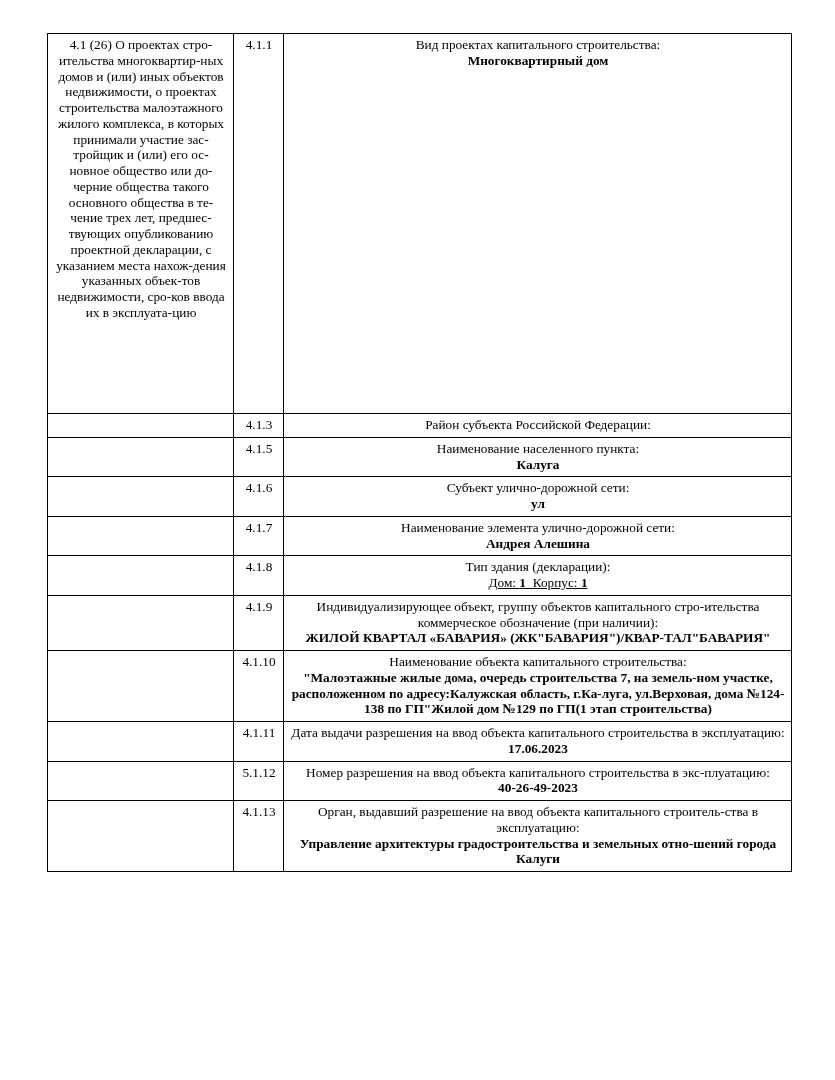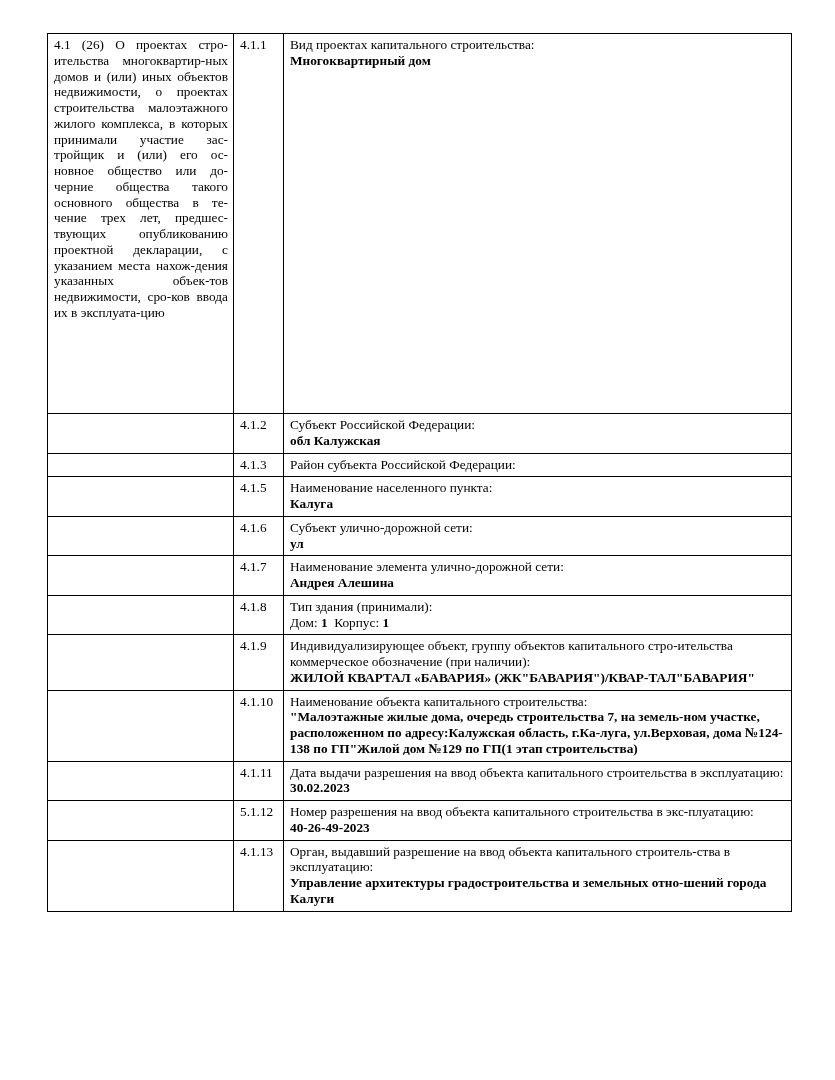--- a/index.html
+++ b/index.html
@@ -24,20 +24,21 @@
     border-collapse: collapse;
     width: 744px;
     table-layout: fixed;
   }
   table.decl td {
     border: 1px solid #000000;
     vertical-align: top;
     padding: 3px 5px 4px 6px;
     font-size: 13.3px;
     line-height: 1.185;
+    text-align: center;
   }
   col.c1 { width: 186px; }
   col.c2 { width: 50px; }
   col.c3 { width: 508px; }
 
   td.desc {
     font-size: 13.3px;
     line-height: 1.19;
     text-align: justify;
     hyphens: manual;
@@ -59,20 +60,21 @@
   .label {
     font-weight: normal;
     display: block;
   }
   .value {
     font-weight: bold;
     display: block;
   }
   .inline-pairs {
     display: block;
+    text-decoration: underline;
   }
   .inline-pairs .lbl { font-weight: normal; }
   .inline-pairs .vl { font-weight: bold; }
   .empty-cell { padding: 0; }
   .tall { height: 372px; }
 </style>
 </head>
 <body>
 
 <div class="page">
@@ -85,28 +87,20 @@
     <tbody>
       <tr>
         <td class="desc tall" rowspan="1">4.1 (26) О проектах стро-ительства многоквартир-ных домов и (или) иных объектов недвижимости, о проектах строительства малоэтажного жилого комплекса, в которых принимали участие зас-тройщик и (или) его ос-новное общество или до-черние общества такого основного общества в те-чение трех лет, предшес-твующих опубликованию проектной декларации, с указанием места нахож-дения указанных объек-тов недвижимости, сро-ков ввода их в эксплуата-цию</td>
         <td class="code">4.1.1</td>
         <td class="val">
           <span class="label">Вид проектах капитального строительства:</span>
           <span class="value">Многоквартирный дом</span>
         </td>
       </tr>
 
-      <tr>
-        <td class="empty-cell"></td>
-        <td class="code">4.1.2</td>
-        <td class="val">
-          <span class="label">Субъект Российской Федерации:</span>
-          <span class="value">обл Калужская</span>
-        </td>
-      </tr>
 
       <tr>
         <td class="empty-cell"></td>
         <td class="code">4.1.3</td>
         <td class="val">
           <span class="label">Район субъекта Российской Федерации:</span>
         </td>
       </tr>
 
 
@@ -134,21 +128,21 @@
         <td class="val">
           <span class="label">Наименование элемента улично-дорожной сети:</span>
           <span class="value">Андрея Алешина</span>
         </td>
       </tr>
 
       <tr>
         <td class="empty-cell"></td>
         <td class="code">4.1.8</td>
         <td class="val">
-          <span class="label">Тип здания (принимали):</span>
+          <span class="label">Тип здания (декларации):</span>
           <span class="inline-pairs">
             <span class="lbl">Дом: </span><span class="vl">1</span><span class="lbl">&nbsp;&nbsp;</span><span class="lbl">Корпус: </span><span class="vl">1</span>
           </span>
         </td>
       </tr>
 
       <tr>
         <td class="empty-cell"></td>
         <td class="code">4.1.9</td>
         <td class="val">
@@ -164,21 +158,21 @@
           <span class="label">Наименование объекта капитального строительства:</span>
           <span class="value">"Малоэтажные жилые дома, очередь строительства 7, на земель-ном участке, расположенном по адресу:Калужская область, г.Ка-луга, ул.Верховая, дома №124-138 по ГП"Жилой дом №129 по ГП(1 этап строительства)</span>
         </td>
       </tr>
 
       <tr>
         <td class="empty-cell"></td>
         <td class="code">4.1.11</td>
         <td class="val">
           <span class="label">Дата выдачи разрешения на ввод объекта капитального строительства в эксплуатацию:</span>
-          <span class="value">30.02.2023</span>
+          <span class="value">17.06.2023</span>
         </td>
       </tr>
 
       <tr>
         <td class="empty-cell"></td>
         <td class="code">5.1.12</td>
         <td class="val">
           <span class="label">Номер разрешения на ввод объекта капитального строительства в экс-плуатацию:</span>
           <span class="value">40-26-49-2023</span>
         </td>

